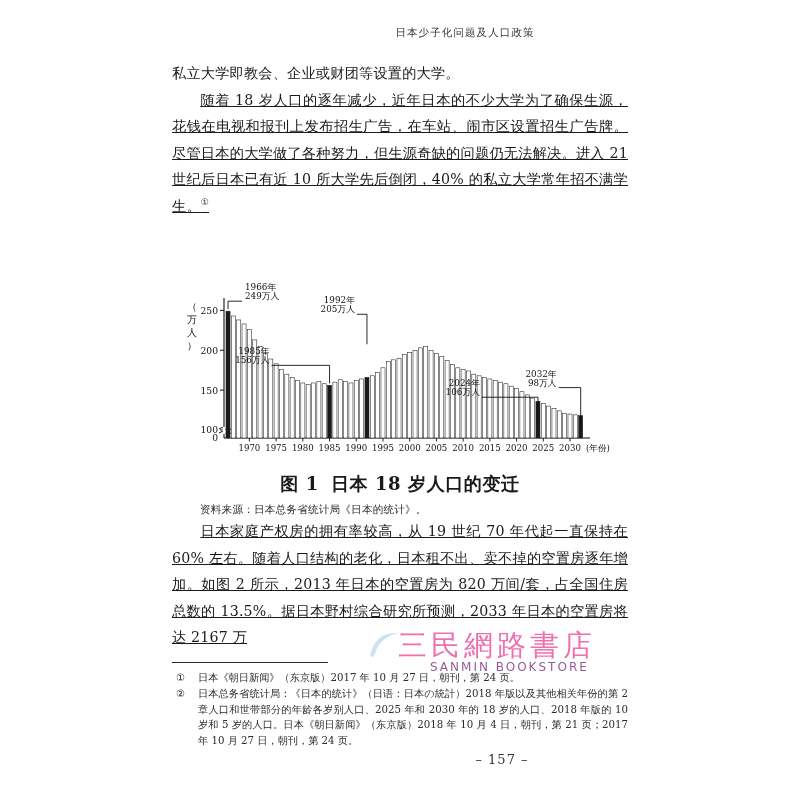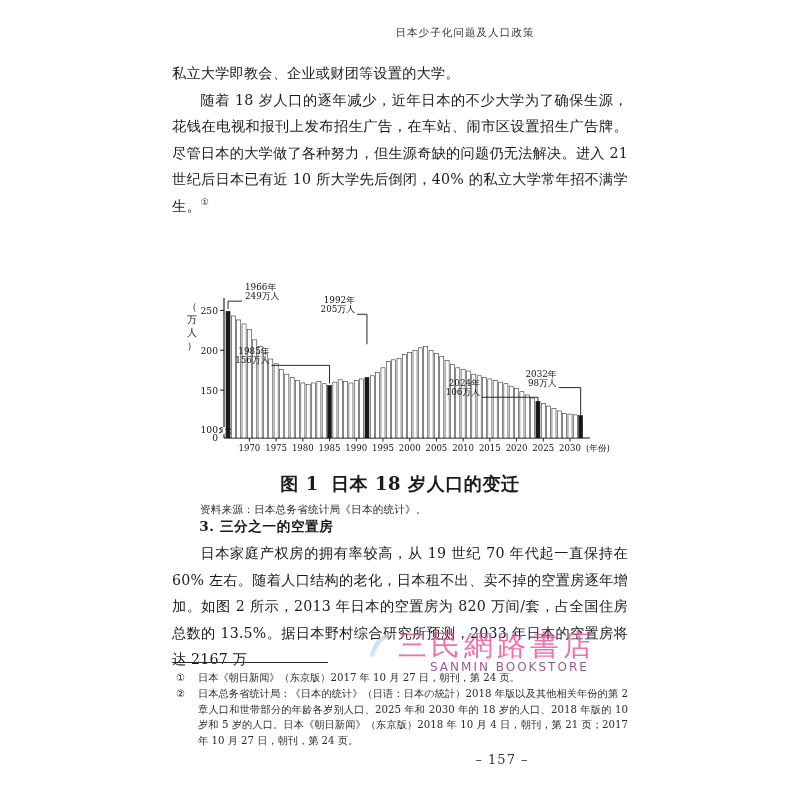--- a/index.html
+++ b/index.html
@@ -48,21 +48,21 @@
   }
 
   p.body {
     margin: 0 0 0 0;
     font-size: 14.2px;
     line-height: 26.5px;
     text-align: justify;
     text-justify: inter-ideograph;
     letter-spacing: 0.2px;
   }
-  p.indent { text-indent: 2em; }
+  p.indent { text-indent: 2em; text-decoration: underline; }
   .sup {
     font-size: 9px;
     vertical-align: super;
     line-height: 0;
   }
 
   
   .figure {
     position: absolute;
     left: 172px;
@@ -343,21 +343,20 @@
           <text x="384.68716417910446" y="109.60736196319019" text-anchor="end" font-size="8.8">98万人</text>
         </svg>
     </div>
     <div class="fig-caption">
       <span class="cap-num">图 1</span><span>日本 18 岁人口的变迁</span>
     </div>
     <div class="fig-source">资料来源：日本总务省统计局《日本的统计》。</div>
   </div>
 
   <div class="sect">
-    <h3 class="sect-title">3. 三分之一的空置房</h3>
     <p class="body indent">日本家庭产权房的拥有率较高，从 19 世纪 70 年代起一直保持在 60% 左右。随着人口结构的老化，日本租不出、卖不掉的空置房逐年增加。如图 2 所示，2013 年日本的空置房为 820 万间/套，占全国住房总数的 13.5%。据日本野村综合研究所预测，2033 年日本的空置房将达 2167 万</p>
   </div>
 
   <svg class="watermark-mark" viewBox="0 0 34 30">
     <path d="M2 26 C6 8, 16 2, 30 3 C18 6, 9 13, 6 27 Z" fill="#c3dbec" opacity="0.8"></path>
   </svg>
   <div class="watermark">三民網路書店</div>
   <div class="watermark-2">SANMIN BOOKSTORE</div>
 
   <div class="fn-rule"></div>

